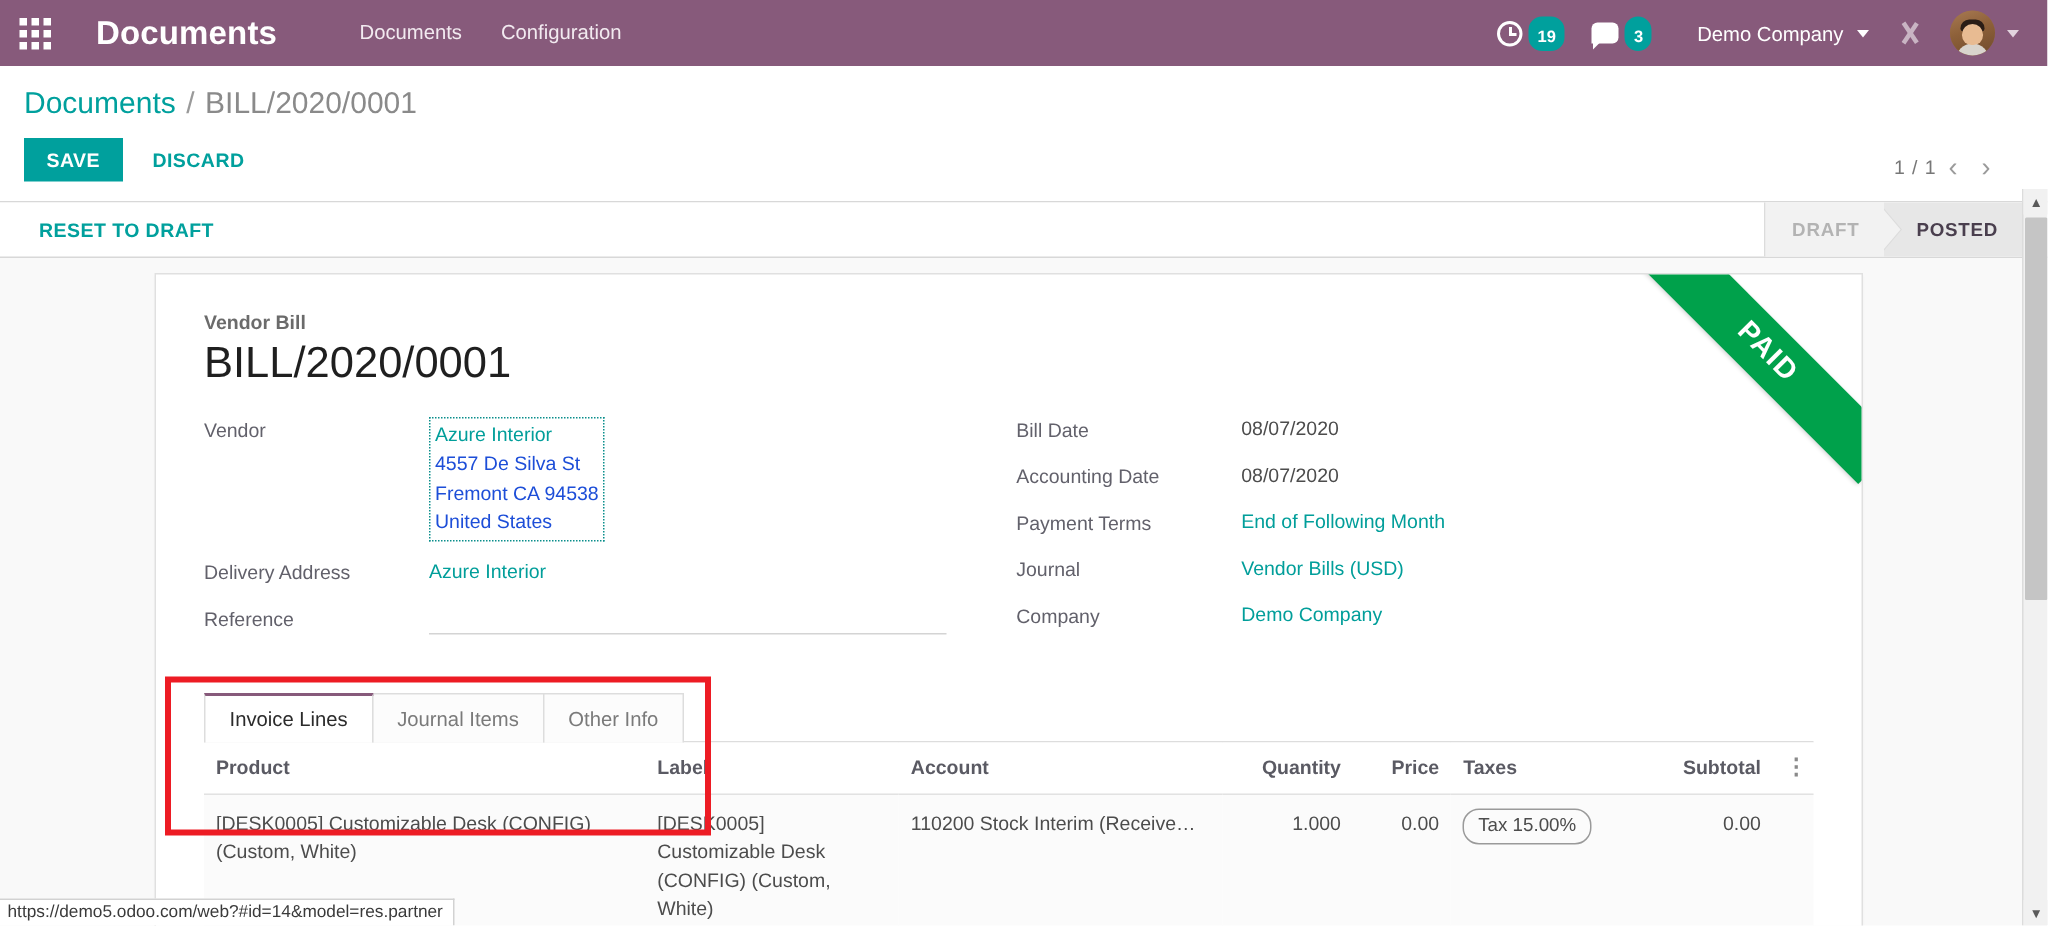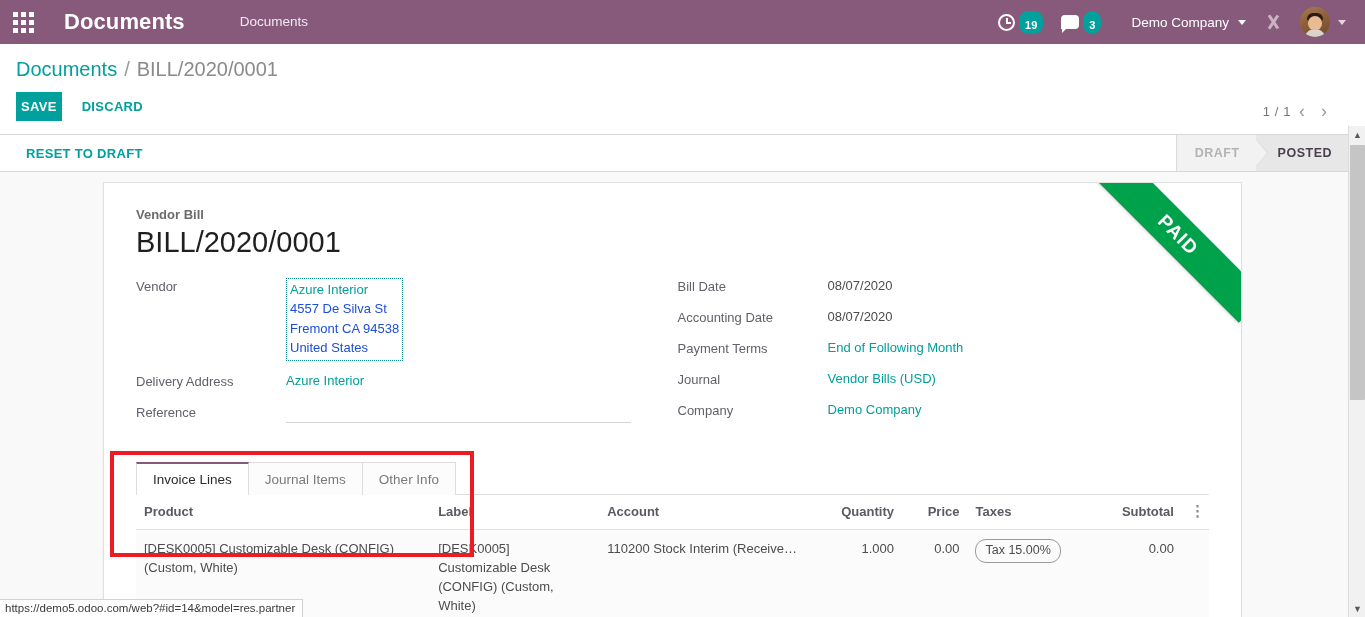--- a/index.html
+++ b/index.html
@@ -206,21 +206,21 @@
     align-items: center;
     padding: 11px 0 13px;
   }
   .btn-save {
     background: #00A09D;
     color: #ffffff;
     border: none;
     font-size: 13px;
     font-weight: bold;
     letter-spacing: .3px;
-    padding: 7px 5px;
+    padding: 7px 15px;
     cursor: pointer;
     font-family: inherit;
   }
   .btn-discard {
     background: transparent;
     border: none;
     color: #00A09D;
     font-size: 13px;
     font-weight: bold;
     letter-spacing: .3px;
@@ -570,20 +570,21 @@
           <i></i>
           <i></i>
           <i></i>
           <i></i>
           <i></i>
       </span>
     </div>
     <div class="brand">Documents</div>
     <div class="nav-menu">
       <div class="nav-item">Documents</div>
+      <div class="nav-item">Configuration</div>
     </div>
 
     <div class="nav-right">
       <div class="sysitem">
         <span class="icon-activity"></span>
         <span class="badge-count">19</span>
       </div>
       <div class="sysitem">
         <span class="icon-chat"></span>
         <span class="badge-count">3</span>

